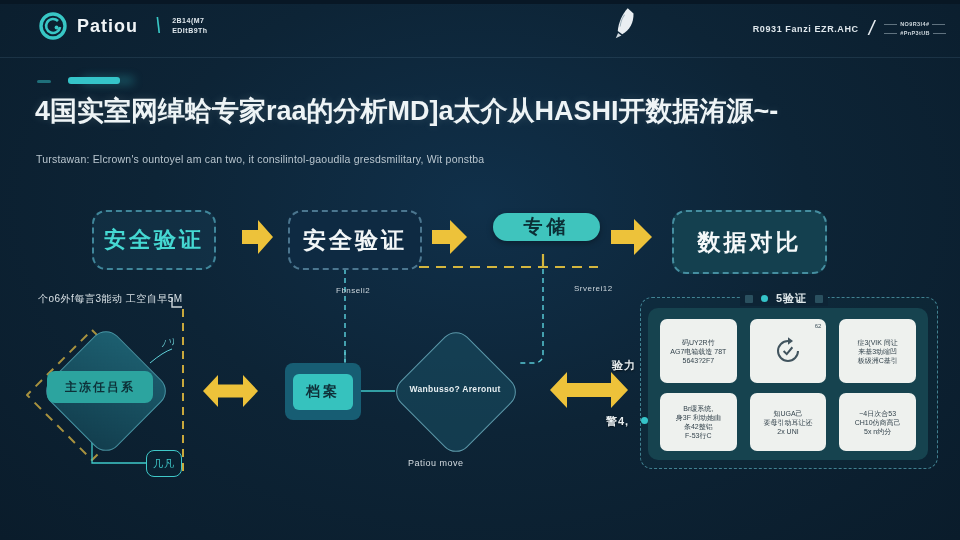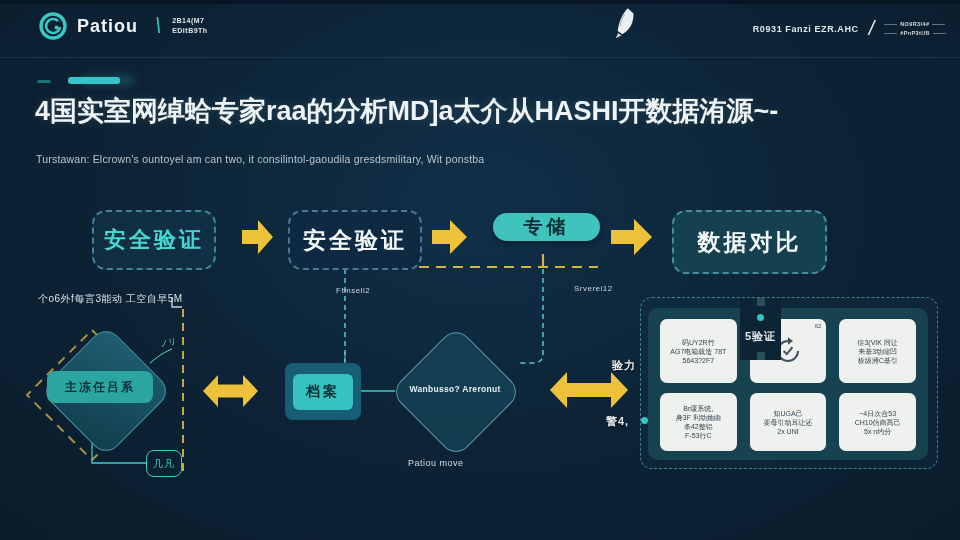--- a/index.html
+++ b/index.html
@@ -44,21 +44,21 @@
   .hex1-pill{position:absolute;left:47px;top:371px;width:106px;height:32px;background:#2ca49f;border-radius:8px;display:flex;align-items:center;justify-content:center;font-size:12px;font-weight:bold;letter-spacing:2px;color:#0d3038;z-index:3;}
   .hex2-label{position:absolute;left:385px;top:384px;width:140px;text-align:center;font-size:8.5px;font-weight:bold;color:#e8f0f3;letter-spacing:.3px;z-index:3;}
   .hex2-cap{position:absolute;left:408px;top:458px;font-size:9px;color:#d5dde2;letter-spacing:.5px;z-index:3;}
   .diagram-cap{position:absolute;left:38px;top:292px;font-size:10px;color:#d8e0e5;letter-spacing:.5px;z-index:3;}
   .hex1-mark{position:absolute;left:160px;top:337px;font-size:8px;color:#6fd4da;transform:rotate(-12deg);z-index:3;}
   .archive-outer{position:absolute;left:285px;top:363px;width:76px;height:57px;background:#175d73;border-radius:8px;z-index:2;}
   .archive-inner{position:absolute;left:293px;top:374px;width:60px;height:36px;background:#36c2be;border-radius:6px;display:flex;align-items:center;justify-content:center;font-size:14px;font-weight:bold;letter-spacing:3px;color:#0e2f38;z-index:3;}
   .chip{position:absolute;left:146px;top:450px;width:34px;height:25px;border:1.5px solid #3fc9c9;border-radius:8px;display:flex;align-items:center;justify-content:center;font-size:10px;color:#3fc9c9;letter-spacing:1px;background:rgba(10,35,50,.6);z-index:3;}
   
   .panel{position:absolute;left:640px;top:297px;width:296px;height:170px;border:1.6px dashed rgba(100,190,205,.6);border-radius:12px;background:rgba(18,52,66,.3);z-index:2;}
-  .panel-header{position:absolute;left:740px;top:298px;display:flex;align-items:center;gap:8px;background:#0d2435;padding:0 5px;z-index:4;flex-direction:column;}
+  .panel-header{position:absolute;left:740px;top:291px;display:flex;align-items:center;gap:8px;background:#0d2435;padding:0 5px;z-index:4;}
   .panel-header .tick{width:8px;height:8px;background:rgba(45,85,100,.9);border-radius:1px;}
   .panel-header .dot{width:7px;height:7px;border-radius:50%;background:#35c4c9;}
   .panel-title{font-size:11px;font-weight:bold;color:#dfe8ea;letter-spacing:1px;}
   .panel-inner{position:absolute;left:648px;top:308px;width:280px;height:152px;background:#16434f;border-radius:10px;z-index:3;
     display:grid;grid-template-columns:repeat(3,1fr);grid-template-rows:64px 58px;gap:10px 13px;padding:11px 12px;box-sizing:border-box;}
   .card{background:#eef1ee;border-radius:7px;display:flex;flex-direction:column;align-items:center;justify-content:center;
     font-size:7px;line-height:9px;color:#33434c;text-align:center;padding:3px;position:relative;overflow:hidden;}
   .card .badge{position:absolute;right:5px;top:3px;font-size:6px;color:#41545e;}
   .side-label{position:absolute;font-size:11px;font-weight:bold;color:#e8eef0;letter-spacing:1px;text-shadow:0 1px 2px rgba(0,0,0,.6);z-index:4;}
   .sl-top{left:612px;top:358px;}

